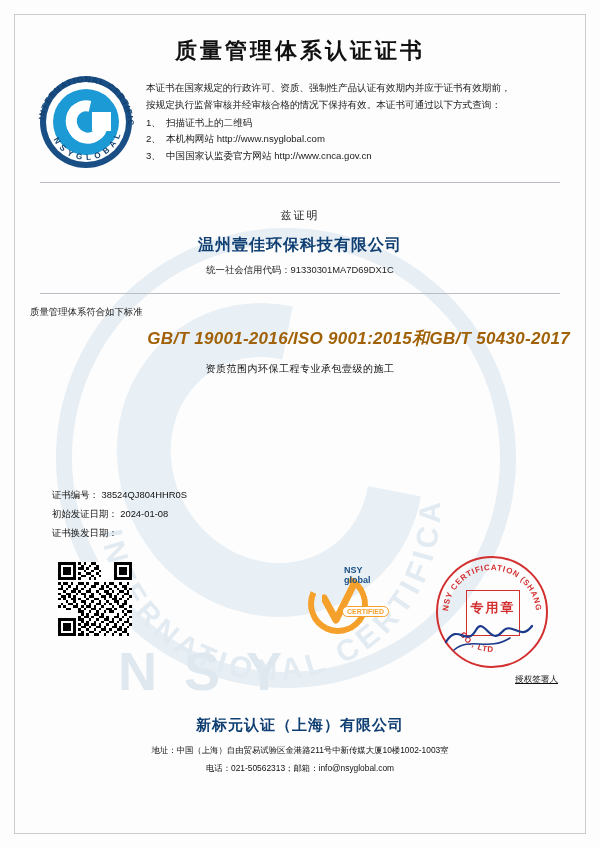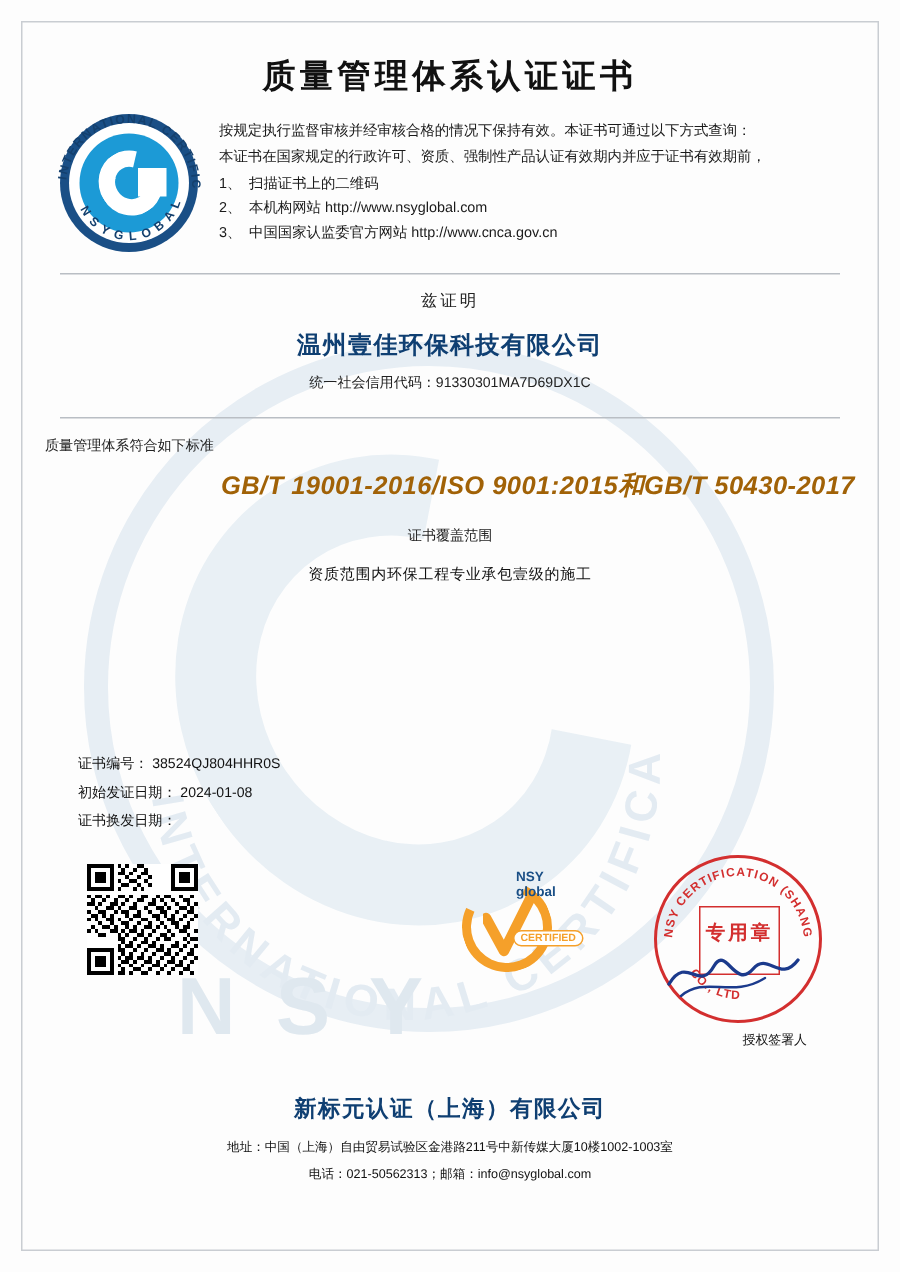--- a/index.html
+++ b/index.html
@@ -113,21 +113,21 @@
   .header-text .line{margin-bottom:1px;}
   .hdr-list{margin:2px 0 0 0;padding:0;list-style:none;}
   .hdr-list li{display:flex;margin-bottom:1px;}
   .hdr-list li .num{width:20px;flex:0 0 20px;}
 
   hr.sep{
     border:none;border-top:1px solid #b9bec4;margin:10px 10px 0 10px;
   }
 
   .zizhengming{
-    text-align:center;font-size:11px;margin-top:10px;letter-spacing:2px;color:#222;
+    text-align:center;font-size:11px;margin-top:25px;letter-spacing:2px;color:#222;
   }
   .company{
     text-align:center;font-size:16px;font-weight:bold;color:#0f3f72;margin-top:12px;letter-spacing:1px;
   }
   .credit{
     text-align:center;font-size:9.4px;margin-top:8px;color:#222;
   }
   .addr{
     text-align:center;font-size:8.6px;margin-top:10px;color:#222;line-height:1.7;
   }
@@ -192,21 +192,21 @@
   .stamp .inner-box{
     position:absolute;left:30px;top:34px;width:52px;height:44px;
     border:1.5px solid #d32f2f;
   }
   .stamp .inner-box span{
     position:absolute;left:0;right:0;top:8px;text-align:center;
     font-size:13px;color:#d32f2f;font-weight:bold;letter-spacing:2px;
   }
   .stamp svg text{fill:#d32f2f;font-size:8px;font-weight:bold;letter-spacing:0.8px;}
   .sign-label{
-    position:absolute;right:32px;top:118px;font-size:8.6px;color:#111;
+    position:absolute;right:12px;top:118px;font-size:8.6px;color:#111;text-decoration:underline;
   }
   .signature{
     position:absolute;right:34px;top:56px;width:96px;height:44px;
   }
 
   .footer{
     text-align:center;margin-top:20px;
   }
   .footer .fname{font-size:15px;font-weight:bold;color:#0f3f72;letter-spacing:1px;}
   .footer .faddr{font-size:8.4px;margin-top:8px;color:#111;line-height:1.8;}
@@ -245,22 +245,22 @@
         <svg class="logo-text" viewBox="0 0 100 100">
           <defs>
             <path id="topArc" d="M 8,52 A 42,42 0 0 1 92,52"></path>
             <path id="botArc" d="M 14,52 A 36,36 0 0 0 86,52"></path>
           </defs>
           <text><textPath href="#topArc" startOffset="3%">INTERNATIONAL CERTIFICATION</textPath></text>
           <text><textPath href="#botArc" startOffset="14%">N S Y  G L O B A L</textPath></text>
         </svg>
       </div>
       <div class="header-text">
+        <div class="line">本证书在国家规定的行政许可、资质、强制性产品认证有效期内并应于证书有效期前，</div>
         <div class="line">按规定执行监督审核并经审核合格的情况下保持有效。本证书可通过以下方式查询：</div>
-        <div class="line">本证书在国家规定的行政许可、资质、强制性产品认证有效期内并应于证书有效期前，</div>
         <ul class="hdr-list">
           <li>
             <span class="num">1、</span>
             <span>扫描证书上的二维码</span>
           </li>
           <li>
             <span class="num">2、</span>
             <span>本机构网站 http://www.nsyglobal.com</span>
           </li>
           <li>
@@ -274,21 +274,20 @@
     <hr class="sep">
 
     <div class="zizhengming">兹证明</div>
     <div class="company">温州壹佳环保科技有限公司</div>
     <div class="credit">统一社会信用代码：91330301MA7D69DX1C</div>
 
     <hr class="sep2">
 
     <div class="std-label">质量管理体系符合如下标准</div>
     <div class="std">GB/T 19001-2016/ISO 9001:2015和GB/T 50430-2017</div>
-    <div class="scope-label">证书覆盖范围</div>
     <div class="scope">资质范围内环保工程专业承包壹级的施工</div>
 
     <div class="meta">
       <div class="left">
         <div>证书编号：  38524QJ804HHR0S</div>
         <div>初始发证日期：  2024-01-08</div>
         <div>证书换发日期：</div>
       </div>
     </div>
 

